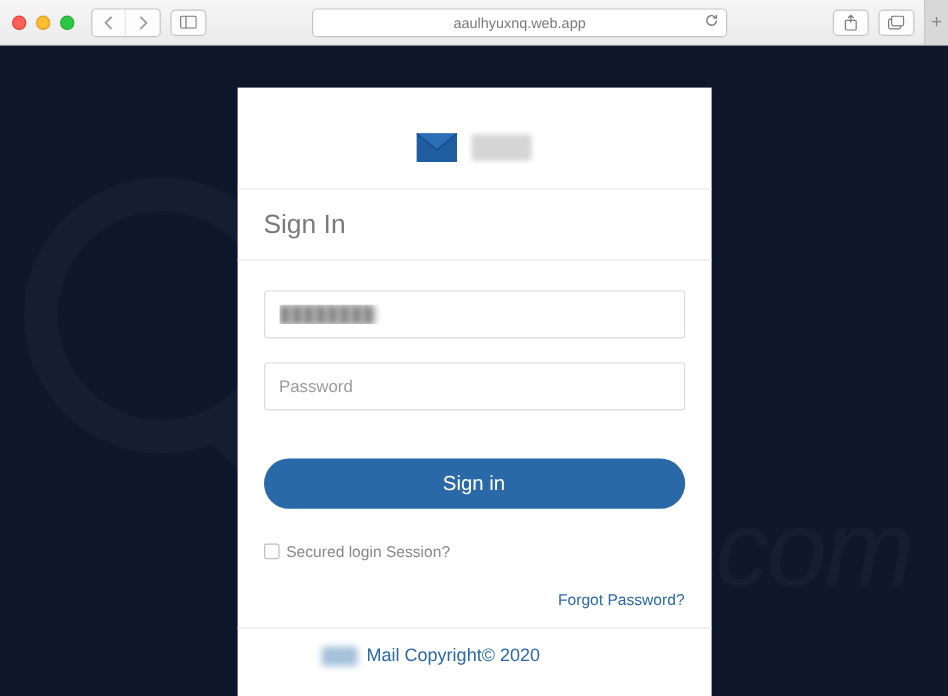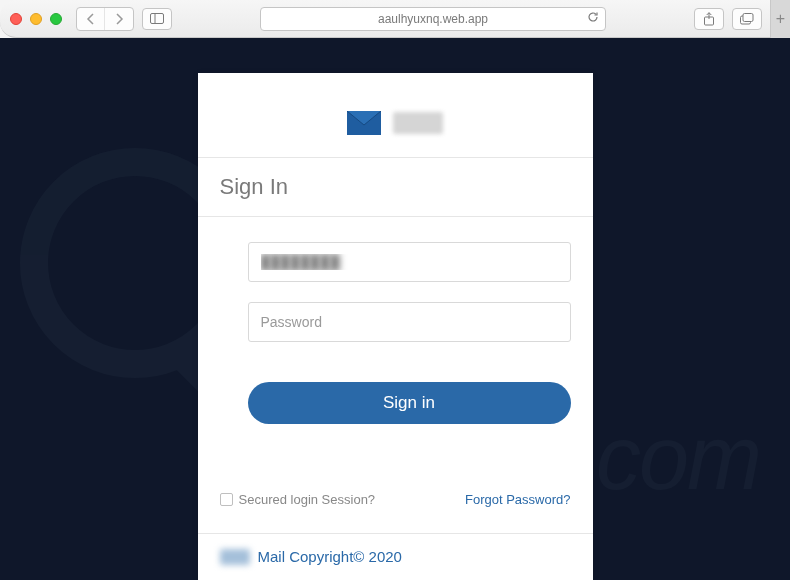--- a/index.html
+++ b/index.html
@@ -12,21 +12,20 @@
     }
     
     .browser-chrome {
       height: 38px;
       background: linear-gradient(180deg, #f6f6f6 0%, #ebebeb 100%);
       border-bottom: 1px solid #c8c8c8;
       display: flex;
       align-items: center;
       padding: 0 10px;
       gap: 8px;
-      border-radius: 16px;
     }
     .traffic-lights { display: flex; gap: 8px; }
     .light { width: 12px; height: 12px; border-radius: 50%; }
     .light-close { background: #ff5f57; border: 0.5px solid #e24238; }
     .light-min { background: #febc2e; border: 0.5px solid #dfa023; }
     .light-max { background: #28c840; border: 0.5px solid #26a934; }
     .nav-group {
       display: flex;
       margin-left: 6px;
       border: 1px solid #c5c5c5;
@@ -136,21 +135,21 @@
     .heading-section {
       border-top: 1px solid #e6e6e6;
       border-bottom: 1px solid #e6e6e6;
       padding: 16px 22px;
     }
     .heading {
       font-size: 22px;
       font-weight: 400;
       color: #7a7a7a;
     }
-    .form-section { padding: 25px 22px 10px; margin-left: 28px; }
+    .form-section { padding: 25px 22px 10px; }
     .input {
       width: 100%;
       height: 40px;
       border: 1px solid #d9d9d9;
       border-radius: 3px;
       padding: 0 12px;
       font-size: 14px;
       color: #555;
       margin-bottom: 20px;
     }
@@ -164,40 +163,41 @@
       color: #fff;
       font-size: 17px;
       font-weight: 400;
       border: none;
       border-radius: 21px;
       cursor: pointer;
     }
     .row-links {
       display: flex;
       justify-content: space-between;
-      align-items: flex-end;
-      padding: 18px 22px 26px;
+      align-items: flex-start;
+      padding: 18px 22px 16px;
       border-bottom: 1px solid #e6e6e6;
       font-size: 13px;
     }
     .checkbox-row { display: flex; align-items: center; gap: 6px; color: #888; }
     .checkbox-box {
       width: 13px; height: 13px;
       border: 1px solid #bfbfbf;
       border-radius: 2px;
       background: #fff;
     }
     .forgot { color: #2a69a8; cursor: pointer; margin-top: 40px; }
     .footer {
       padding: 14px 22px 18px;
       font-size: 15px;
       color: #2a69a8;
       display: flex;
       align-items: center;
       gap: 8px;
+      margin-left: 48px;
     }
     .footer-blur {
       width: 30px; height: 16px;
       background: #a5c0da;
       filter: blur(3px);
       border-radius: 2px;
     }
   </style>
 </head>
 <body>

